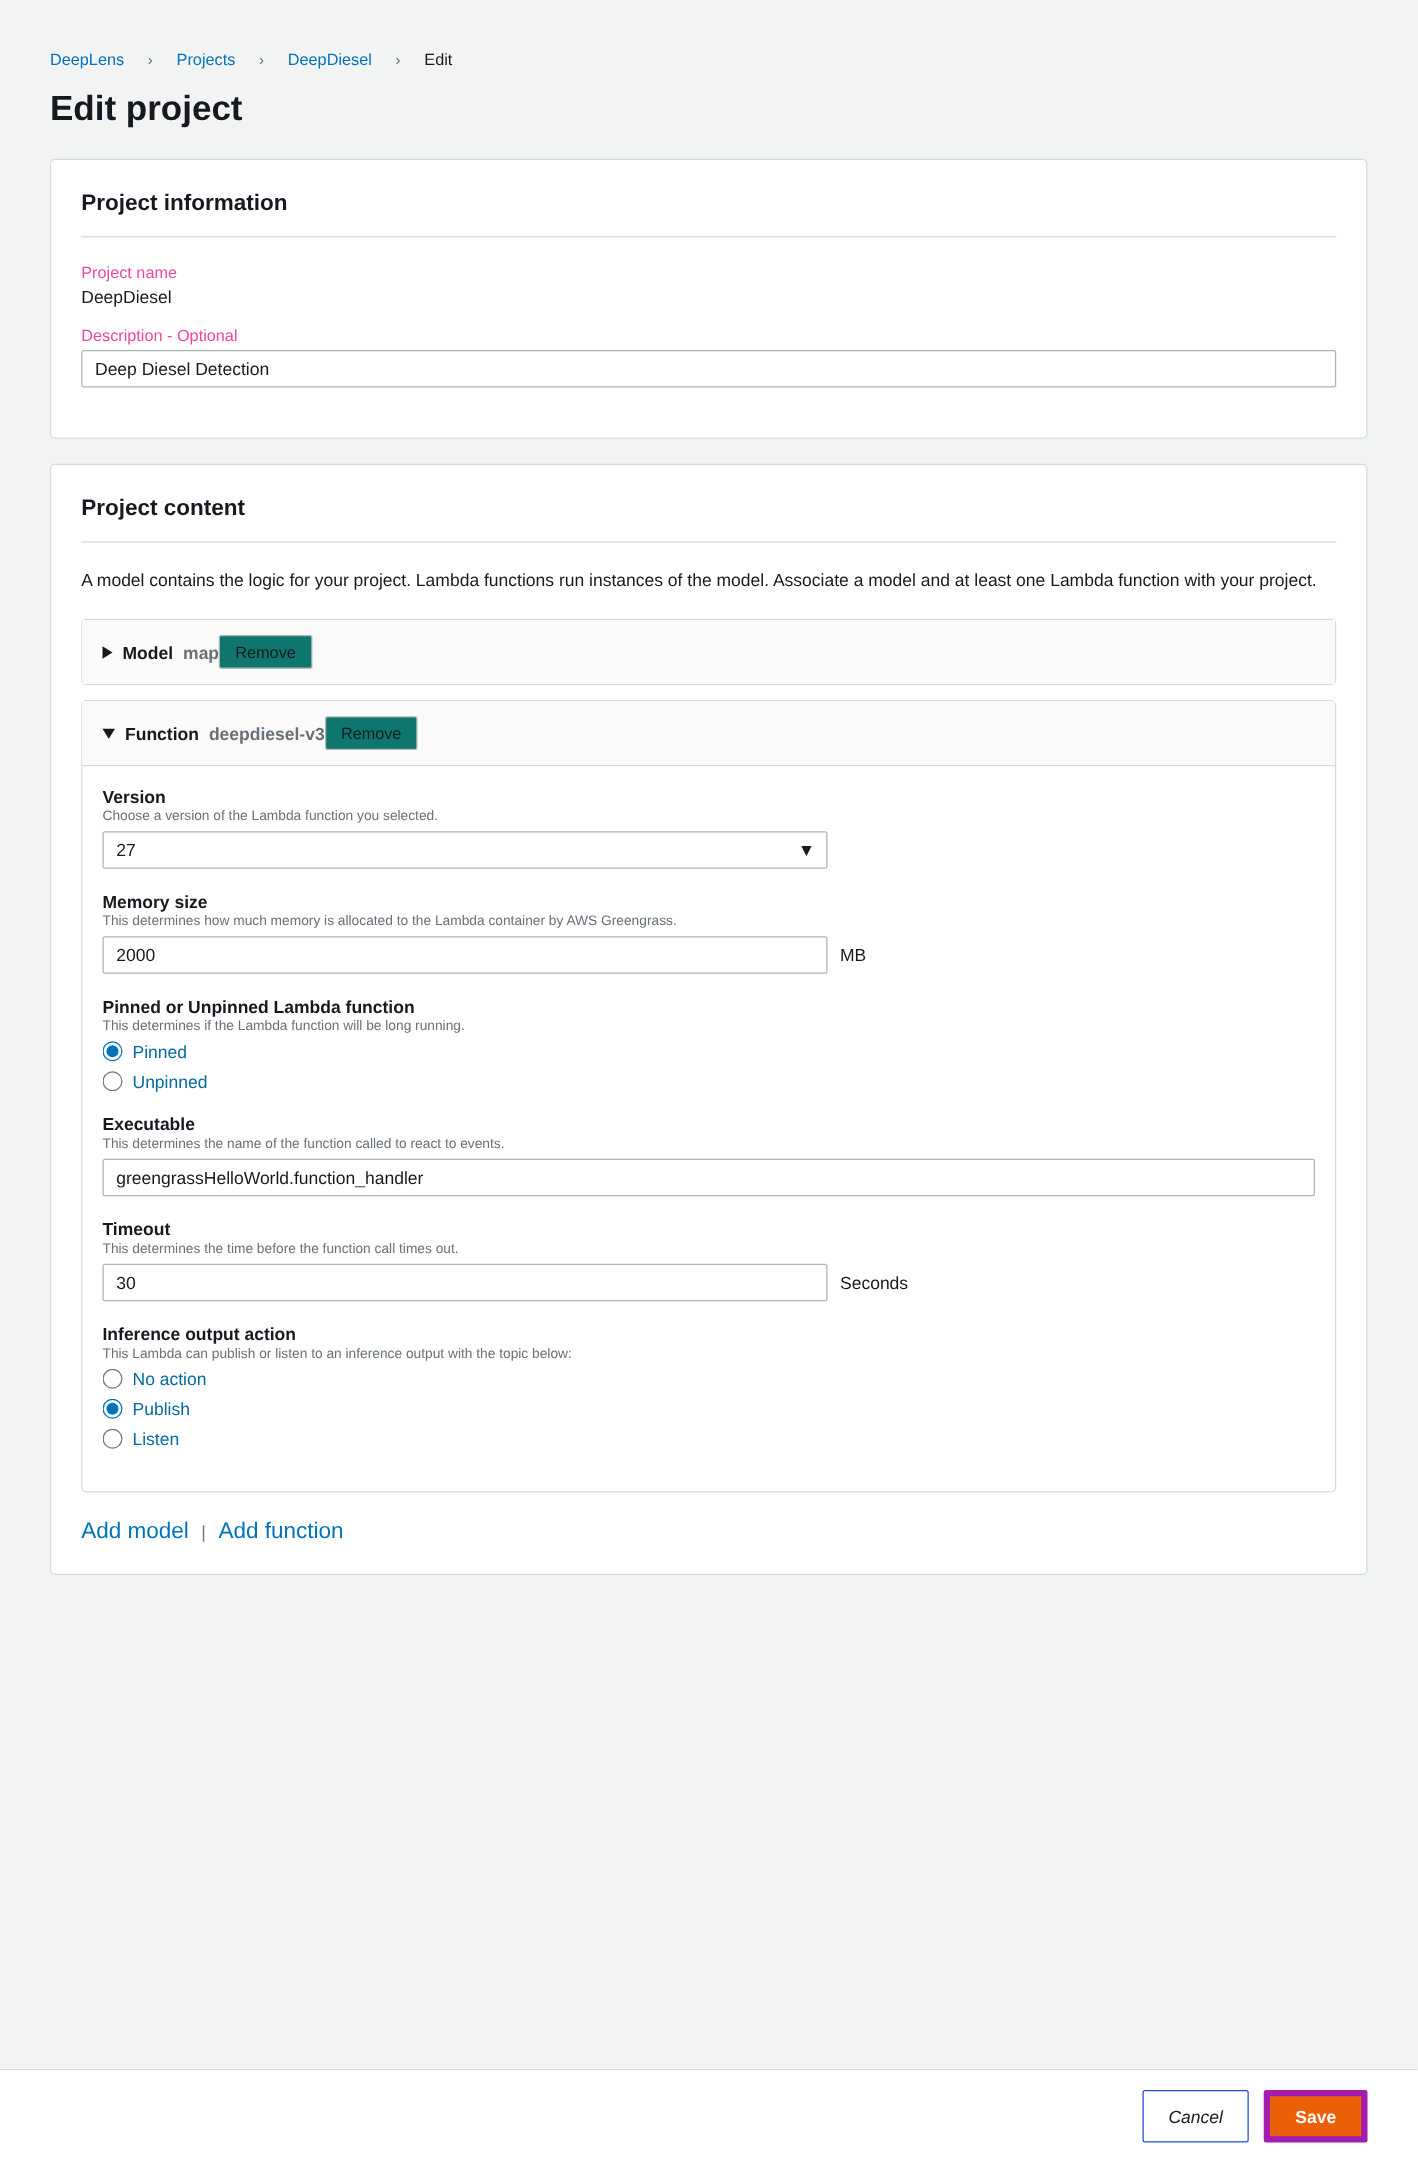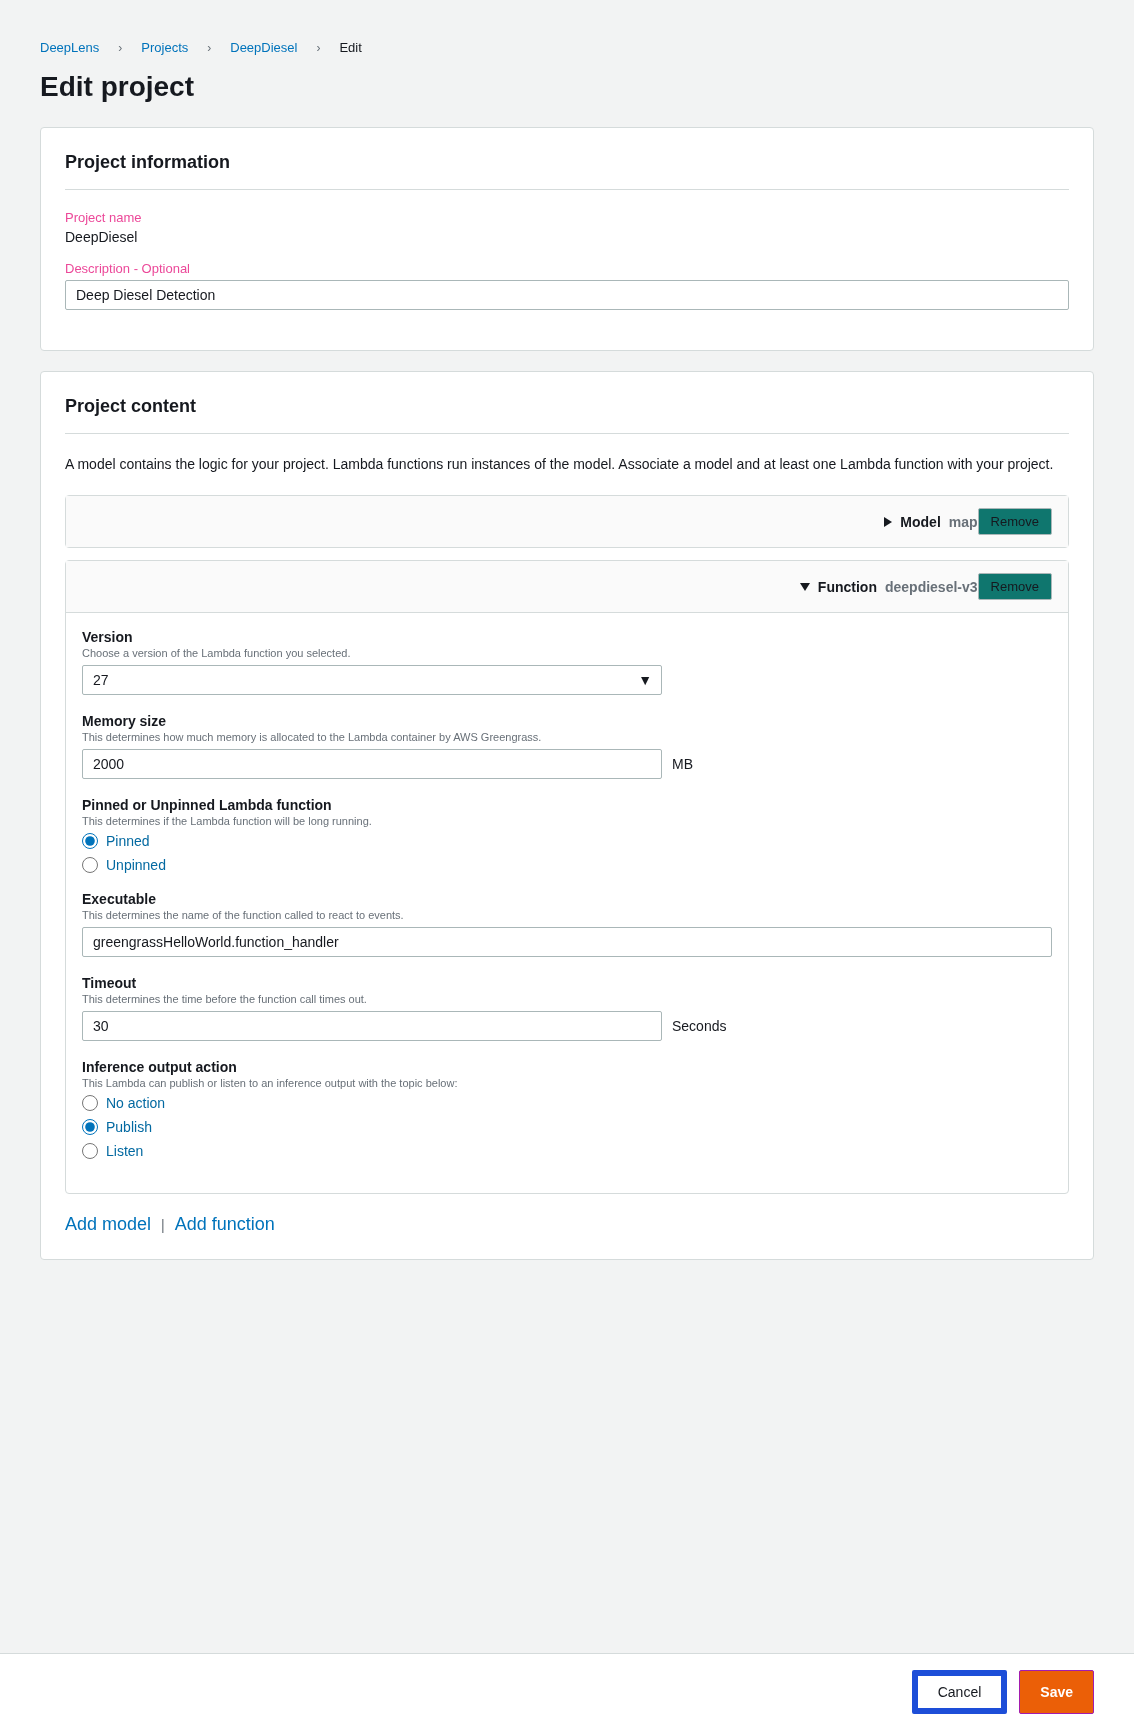--- a/index.html
+++ b/index.html
@@ -84,21 +84,21 @@
     }
     .content-section {
       border: 1px solid #d5dbdb;
       border-radius: 4px;
       margin-bottom: 12px;
       background: #fff;
     }
     .content-section-header {
       display: flex;
       align-items: center;
-      justify-content: flex-end;
+      justify-content: flex-start;
       padding: 12px 16px;
       background: #fafafa;
     }
     .content-section-header-left {
       display: flex;
       align-items: center;
       gap: 8px;
       font-size: 14px;
       font-weight: 600;
     }
@@ -237,30 +237,31 @@
       background: #fff;
       border-top: 1px solid #d5dbdb;
       padding: 16px 40px;
       display: flex;
       justify-content: flex-end;
       gap: 12px;
       z-index: 100;
     }
     .btn-cancel {
       padding: 8px 20px;
-      border: 6px solid #1d4ed8;
+      border: 1px solid #1d4ed8;
       background: #fff;
       border-radius: 2px;
       font-size: 14px;
       color: #16191f;
       cursor: pointer;
+      font-style: italic;
     }
     .btn-save {
       padding: 8px 20px;
-      border: 1px solid #a21caf;
+      border: 5px solid #a21caf;
       background: #eb5f07;
       border-radius: 2px;
       font-size: 14px;
       color: #fff;
       cursor: pointer;
       font-weight: 600;
     }
   </style>
 </head>
 <body>

